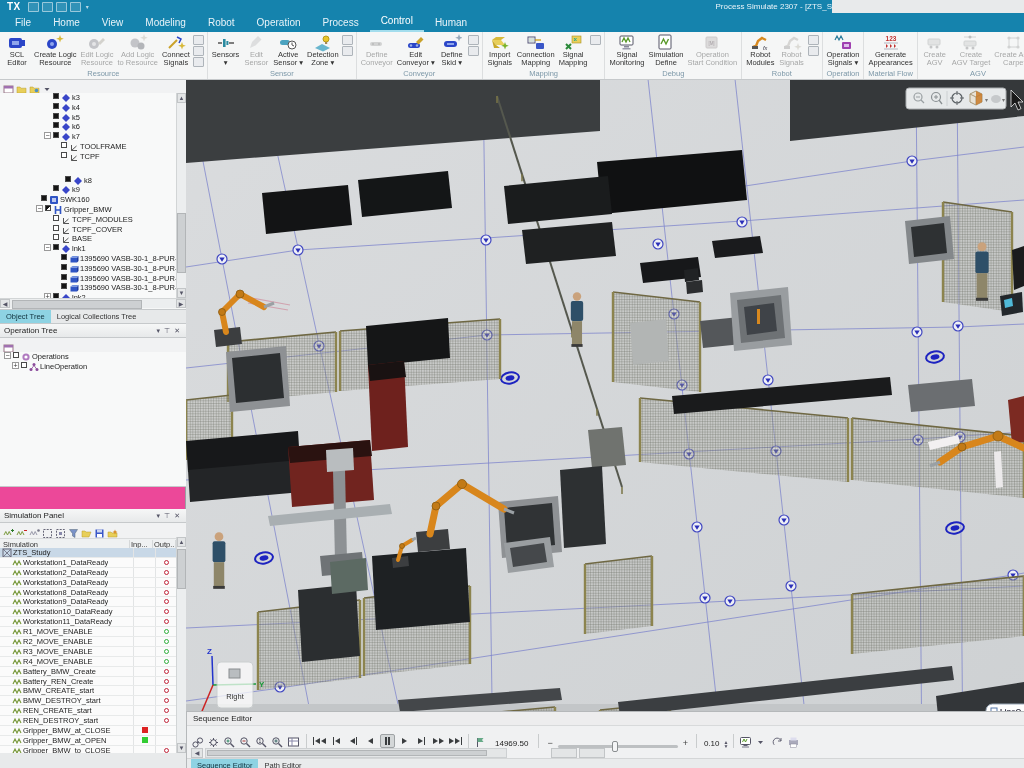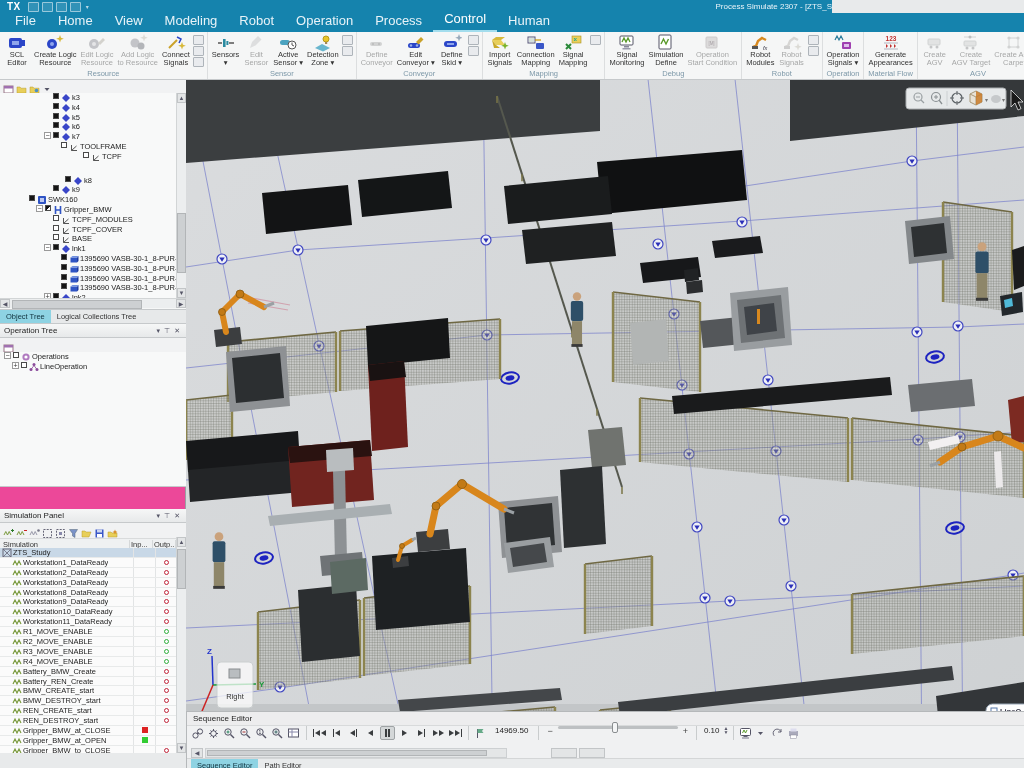--- a/index.html
+++ b/index.html
@@ -7,21 +7,21 @@
        font-family:"Liberation Sans",sans-serif;-webkit-font-smoothing:antialiased}
   
   .titlebar{position:absolute;left:0;top:0;width:832px;height:13px;background:#1583ad;display:flex;align-items:center;z-index:30}
   .logo{font-weight:bold;font-size:10px;color:#fff;padding:0 7px;letter-spacing:.5px}
   .qat{display:flex;gap:3px;align-items:center}
   .qi{width:9px;height:8px;border:1px solid rgba(255,255,255,.5);border-radius:1px;background:rgba(255,255,255,.12)}
   .qcaret{color:rgba(255,255,255,.7);font-size:6px;margin-left:2px}
   .wintitle{margin-left:auto;font-size:8px;color:#eaf4f9;white-space:nowrap;overflow:hidden}
   
   .tabrow{position:absolute;left:0;top:13px;width:1024px;height:19px;background:#1583ad;display:flex;align-items:flex-end;padding-left:4px;box-sizing:border-box;z-index:30}
-  .rtab{font-size:13px;color:#e8f3f8;padding:3px 11px 4px;white-space:nowrap}
+  .rtab{font-size:10px;color:#e8f3f8;padding:3px 11px 4px;white-space:nowrap}
   .rtab.active{border-bottom:2px solid #a3dded;font-weight:normal;color:#fff}
   
   .ribbon{position:absolute;left:0;top:32px;width:1024px;height:47px;background:#f5f6f6;border-bottom:1px solid #c6c9cb;display:flex;overflow:hidden;z-index:30}
   .rgroup{display:flex;flex-direction:column;border-right:1px solid #dcdedf;padding:1px 2px 0;flex:none}
   .rbuttons{display:flex;flex:1;align-items:flex-start}
   .rbtn{display:flex;flex-direction:column;align-items:center;padding:1px 2px;min-width:26px}
   .rbtn .ric{width:20px;height:17px;flex:none}
   .rlab{font-size:7.5px;line-height:8px;color:#333;text-align:center;white-space:nowrap}
   .rbtn.disabled{opacity:.42;filter:grayscale(.9)}
   .glabel{font-size:7.5px;color:#7d98a8;text-align:center;height:10px;line-height:10px;white-space:nowrap}
@@ -69,21 +69,21 @@
   .ring.green{border:1.6px solid #2fae3c}
   .sq{width:6px;height:6px}
   .sq.redsq{background:#d22}
   .sq.greensq{background:#3c3}
   .sico{width:9px;height:9px;flex:none}
   
   .viewport{position:absolute;left:186px;top:79px;width:838px;height:689px;z-index:1}
   
   .seq{position:absolute;left:186px;top:711px;width:838px;height:57px;background:#f0f1f2;border-top:1px solid #b5b8ba;border-left:1px solid #b5b8ba;box-sizing:border-box;z-index:25}
   .seqhdr{height:13px;font-size:8px;color:#222;display:flex;align-items:center;padding:0 6px;background:#ededee;border-bottom:1px solid #d8dadb}
-  .seqtool{height:22px;display:flex;align-items:flex-start;gap:2px;padding:0 4px}
+  .seqtool{height:22px;display:flex;align-items:flex-end;gap:2px;padding:0 4px}
   .sqi{width:14px;height:13px;flex:none}
   .sep{width:1px;height:14px;background:#c9cccd;margin:0 3px;flex:none}
   .pb{width:15px;height:14px;display:flex;align-items:center;justify-content:center;gap:1px;border-radius:2px;flex:none}
   .pb.active{background:#d4d7d8;border:1px solid #9fa3a5;box-sizing:border-box}
   .tri-l{width:0;height:0;border-top:3.5px solid transparent;border-bottom:3.5px solid transparent;border-right:5.5px solid #3a3d3f}
   .tri-r{width:0;height:0;border-top:3.5px solid transparent;border-bottom:3.5px solid transparent;border-left:5.5px solid #3a3d3f}
   .pbar{width:1.8px;height:8px;background:#3a3d3f}
   .timeval{font-size:8px;color:#222;padding:0 5px;white-space:nowrap}
   .pm{font-size:9px;color:#444;padding:0 3px}
   .slider{width:120px;height:3px;background:#bdc0c2;border-radius:2px;position:relative;flex:none}
@@ -484,21 +484,21 @@
           <span class="tlabel">k7</span>
         </div>
         <div class="trow" style="padding-left: 52px;">
           <span class="noexp"></span>
           <span class="cb empty"></span>
           <span class="tico"><svg width="10" height="10" viewBox="0 0 10 10" xmlns="http://www.w3.org/2000/svg">
               <path d="M2.5 8.5V3M2.5 8.5H8M2.5 8.5l5-4.5" stroke="#555" stroke-width="1" fill="none"></path>
             </svg></span>
           <span class="tlabel">TOOLFRAME</span>
         </div>
-        <div class="trow" style="padding-left: 52px; margin-left: 22px;">
+        <div class="trow" style="padding-left: 52px;">
           <span class="noexp"></span>
           <span class="cb empty"></span>
           <span class="tico"><svg width="10" height="10" viewBox="0 0 10 10" xmlns="http://www.w3.org/2000/svg">
               <path d="M2.5 8.5V3M2.5 8.5H8M2.5 8.5l5-4.5" stroke="#555" stroke-width="1" fill="none"></path>
             </svg></span>
           <span class="tlabel">TCPF</span>
         </div>
         <div class="trow" style="padding-left: 56px; margin-top: 14px;">
           <span class="noexp"></span>
           <span class="cb full"></span>
@@ -508,21 +508,21 @@
           <span class="tlabel">k8</span>
         </div>
         <div class="trow" style="padding-left: 44px;">
           <span class="noexp"></span>
           <span class="cb full"></span>
           <span class="tico"><svg width="10" height="10" viewBox="0 0 10 10" xmlns="http://www.w3.org/2000/svg">
               <path d="M5 1L9 5 5 9 1 5Z" fill="#3946c8"></path>
             </svg></span>
           <span class="tlabel">k9</span>
         </div>
-        <div class="trow" style="padding-left: 20px;">
+        <div class="trow" style="padding-left: 32px;">
           <span class="noexp"></span>
           <span class="cb full"></span>
           <span class="tico"><svg width="10" height="10" viewBox="0 0 10 10" xmlns="http://www.w3.org/2000/svg">
               <rect x="1" y="1" width="8" height="8" rx="1" fill="#2f54c4"></rect>
               <rect x="3" y="3" width="4" height="4" fill="#bcc8f0"></rect>
             </svg></span>
           <span class="tlabel">SWK160</span>
         </div>
         <div class="trow" style="padding-left: 36px;">
           <span class="exp">−</span>

